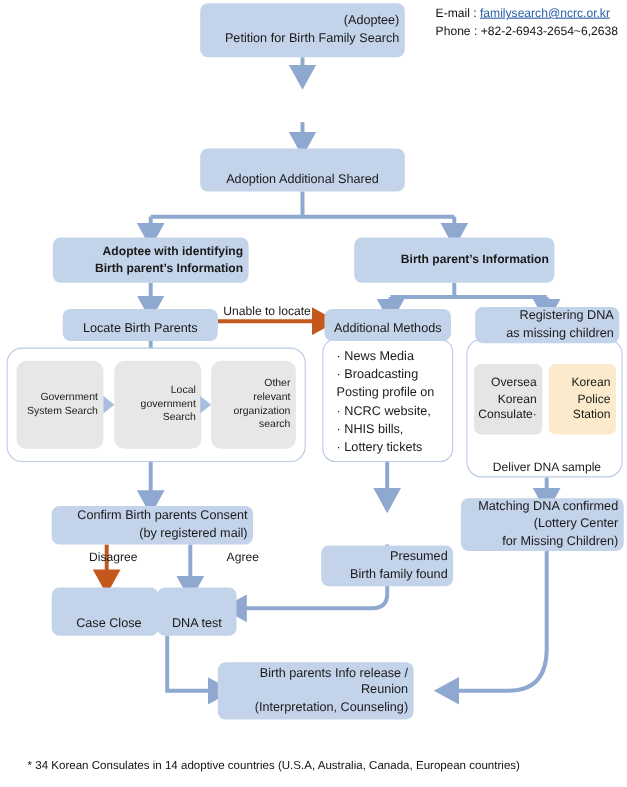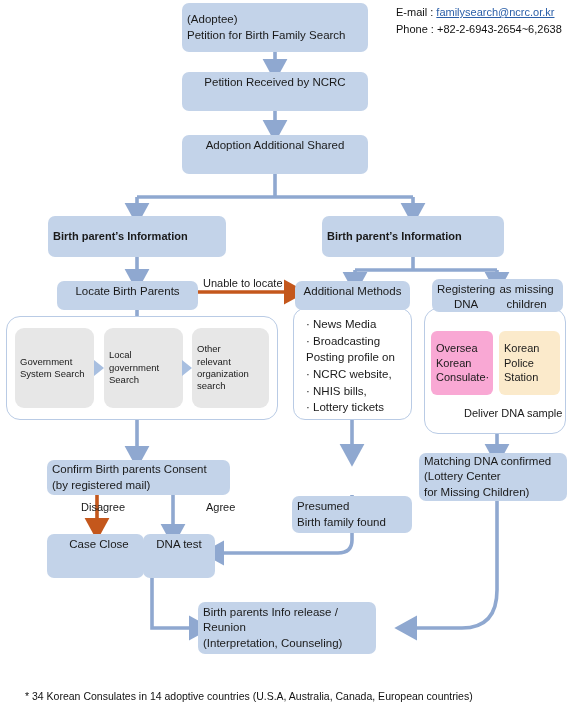--- a/index.html
+++ b/index.html
@@ -22,21 +22,21 @@
     left: 0;
     top: 0;
     width: 570px;
     height: 715px;
     pointer-events: none;
   }
   .node {
     position: absolute;
     box-sizing: border-box;
     display: flex;
-    align-items: flex-start;
+    align-items: flex-end;
     justify-content: center;
     text-align: center;
     border-radius: 7px;
     background: #c3d3e9;
     color: #1a1a1a;
     font-size: 11.5px;
     line-height: 1.32;
     padding: 3px 5px;
     z-index: 3;
   }
@@ -44,21 +44,21 @@
     font-weight: bold;
     font-size: 11px;
   }
   .node.gray {
     background: #e7e7e7;
     border-radius: 9px;
     font-size: 9.5px;
     line-height: 1.3;
   }
   .node.green {
-    background: #f9a8d4;
+    background: #e5e5e5;
     border-radius: 6px;
     font-size: 11px;
   }
   .node.cream {
     background: #fbeacb;
     border-radius: 6px;
     font-size: 11px;
   }
   .node.listbox {
     background: #ffffff;
@@ -187,37 +187,37 @@
       <span>Phone :</span>
       <span>+82-2-6943-2654~6,2638</span>
     </div>
   </div>
 
   <div class="node" style="left:182px; top:3px; width:186px; height:49px; flex-direction:column;">
     <span>(Adoptee)</span>
     <span>Petition for Birth Family Search</span>
   </div>
 
-  <div class="node" style="left:182px; top:72px; width:186px; height:39px;">Petition Received by NCRC</div>
 
   <div class="node" style="left:182px; top:135px; width:186px; height:39px;">Adoption  Additional  Shared</div>
 
   <div class="node bold" style="left:48px; top:216px; width:178px; height:41px; flex-direction:column;">
+    <span>Adoptee with identifying</span>
     <span>Birth parent’s Information</span>
   </div>
 
   <div class="node bold" style="left:322px; top:216px; width:182px; height:41px; flex-direction:column;">
     <span>Birth parent’s Information</span>
   </div>
 
   <div class="node" style="left:57px; top:281px; width:141px; height:29px;">Locate Birth Parents</div>
 
   <div class="node" style="left:295px; top:281px; width:115px; height:29px;">Additional Methods</div>
 
-  <div class="node" style="left:432px; top:279px; width:131px; height:33px; flex-direction:row;">
+  <div class="node" style="left:432px; top:279px; width:131px; height:33px; flex-direction:column;">
     <span>Registering DNA</span>
     <span>as missing children</span>
   </div>
 
   <div class="group-frame" style="left:6px; top:316px; width:272px; height:104px;"></div>
 
   <div class="node gray" style="left:15px; top:328px; width:79px; height:80px; flex-direction:column;">
     <span>Government</span>
     <span>System Search</span>
   </div>
@@ -258,21 +258,21 @@
     <span>Korean</span>
     <span>Consulate·</span>
   </div>
 
   <div class="node cream" style="left:499px; top:331px; width:61px; height:64px; flex-direction:column;">
     <span>Korean</span>
     <span>Police</span>
     <span>Station</span>
   </div>
 
-  <div class="free-text" style="left:448px; top:406px;margin-left:16px;">Deliver DNA sample</div>
+  <div class="free-text" style="left:448px; top:418px;">Deliver DNA sample</div>
 
   <div class="free-text edge-label" style="left:203px; top:276px;">Unable to locate</div>
   <div class="free-text edge-label" style="left:41px; top:500px;padding-left:40px;">Disagree</div>
   <div class="free-text edge-label" style="left:182px; top:500px;margin-left:24px;">Agree</div>
 
   <div class="node" style="left:47px; top:460px; width:183px; height:35px; flex-direction:column;">
     <span>Confirm  Birth parents Consent</span>
     <span>(by registered mail)</span>
   </div>
 

